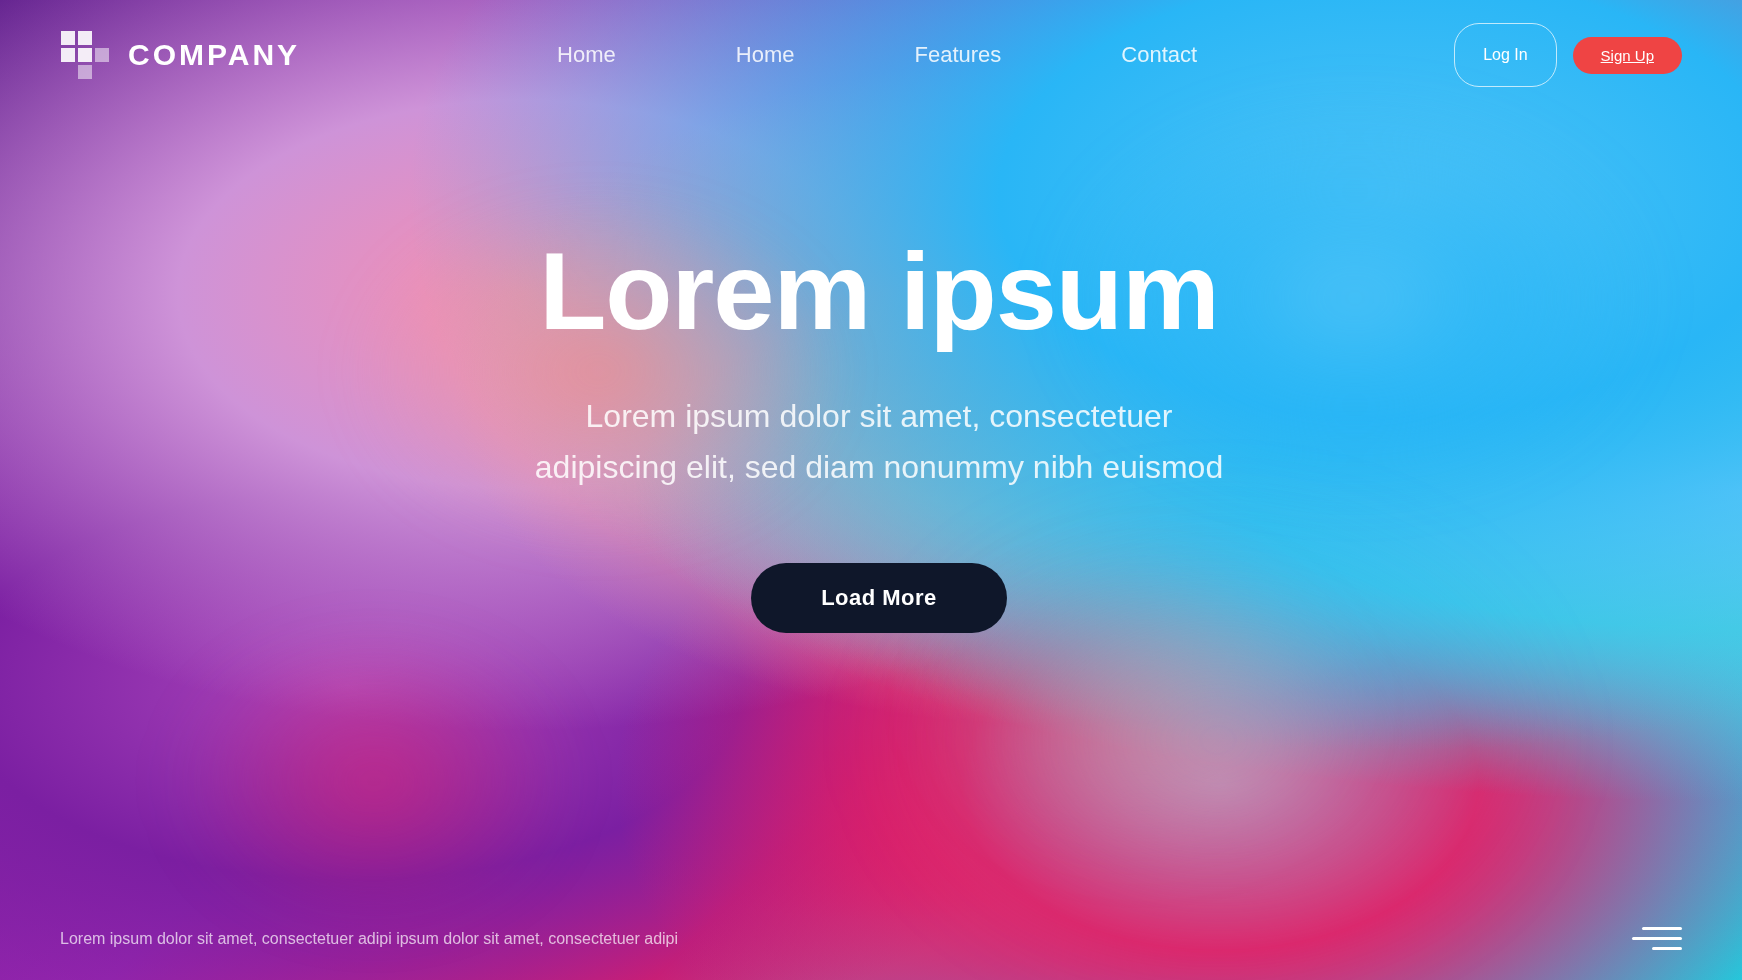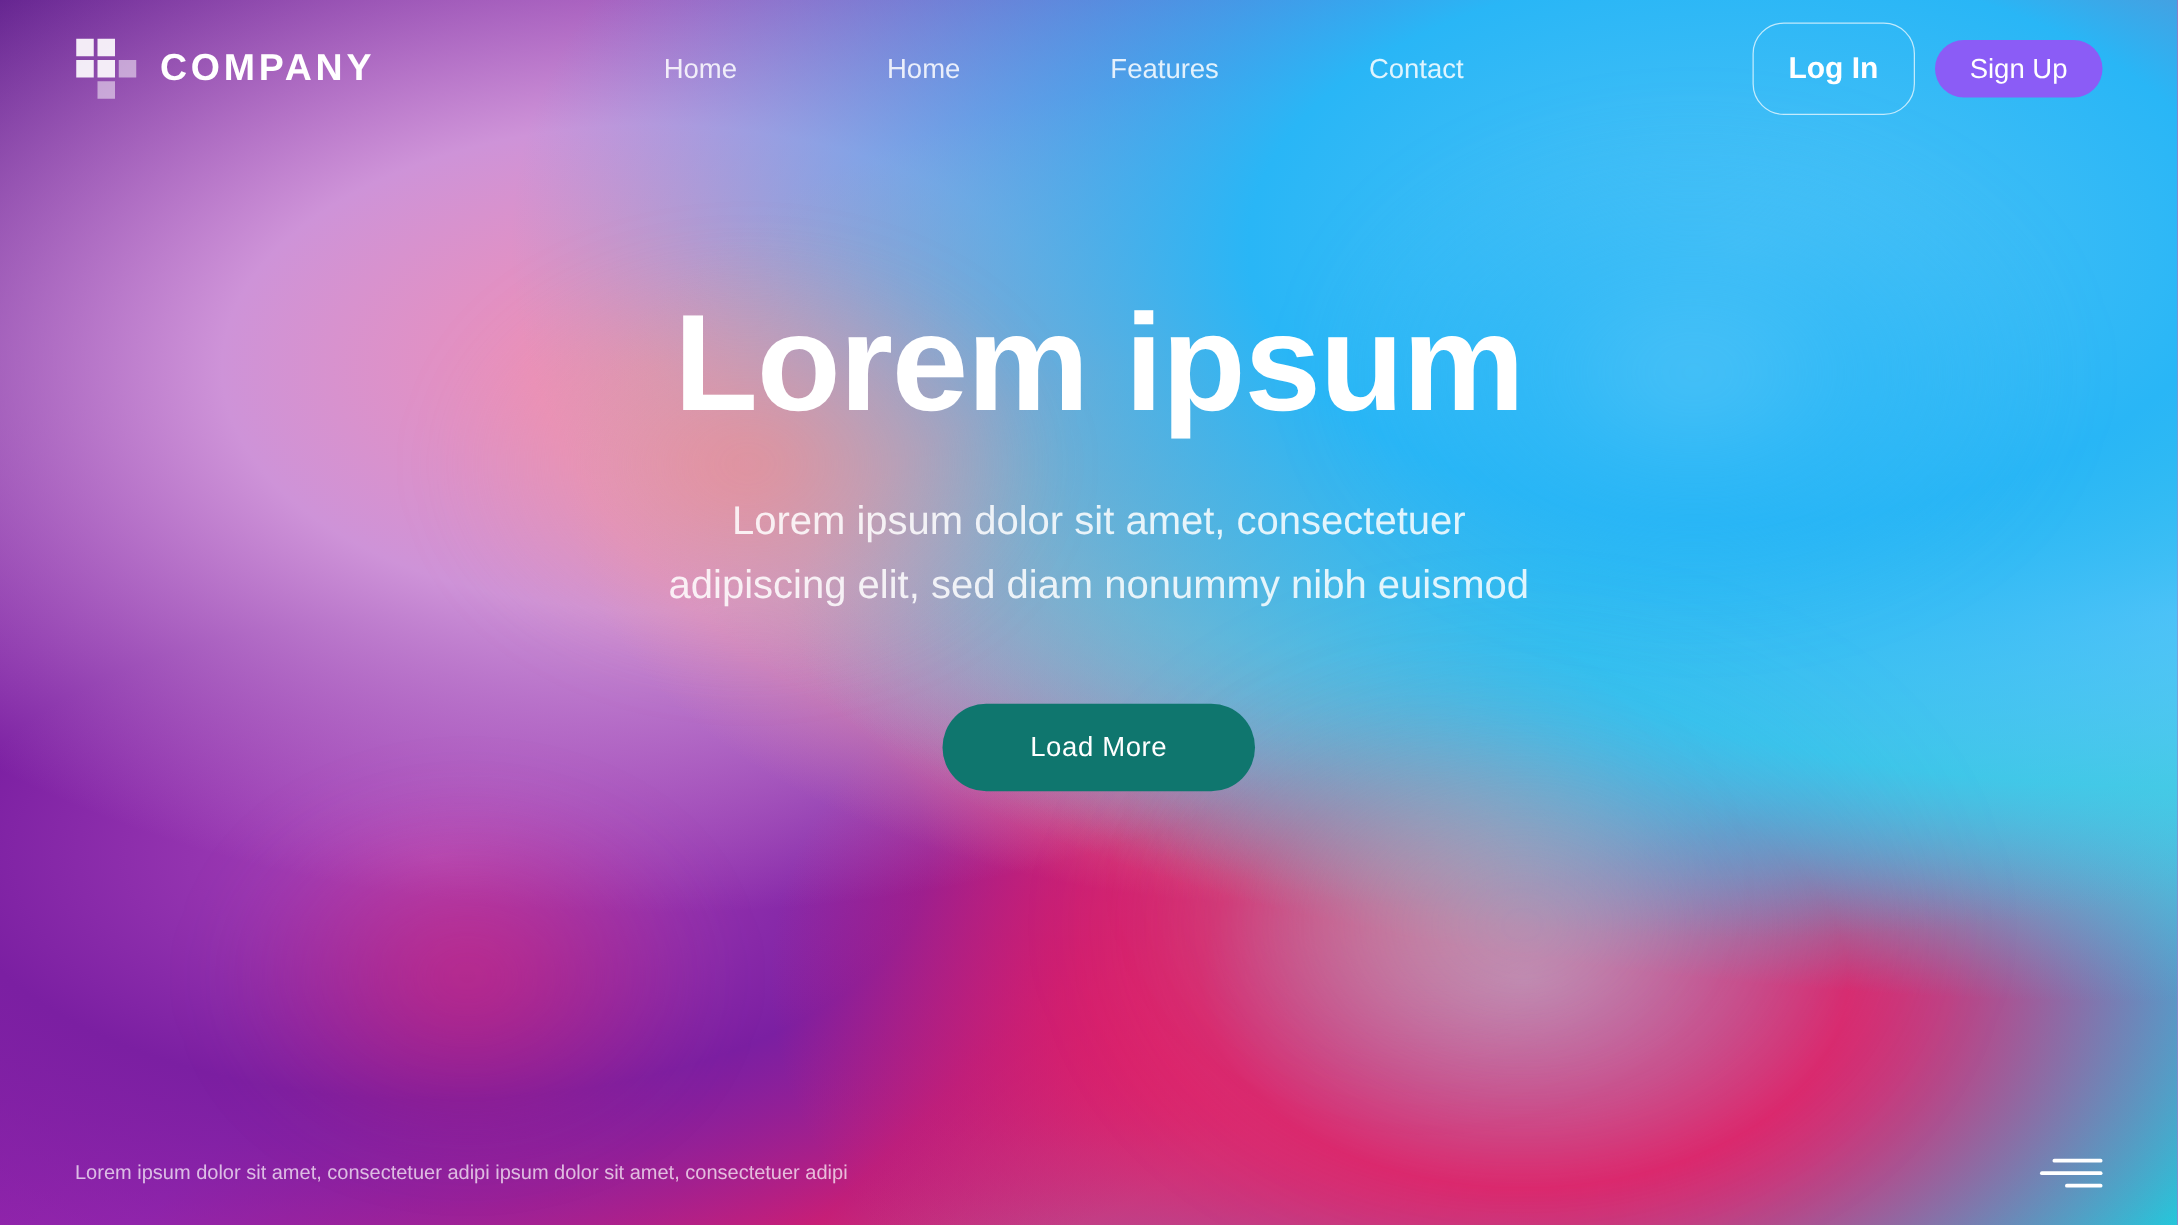--- a/index.html
+++ b/index.html
@@ -154,36 +154,37 @@
     .nav-actions {
       display: flex;
       align-items: center;
       gap: 16px;
     }
 
     .btn-login {
       border: 1.5px solid rgba(255,255,255,0.7);
       background: transparent;
       color: white;
-      font-size: 24px;
+      font-size: 16px;
       padding: 22px 28px;
       border-radius: 25px;
       cursor: pointer;
-      font-weight: 700;
+      font-weight: 400;
     }
 
     .btn-signup {
-      background: #8b5cf6;
-      color: white;
-      font-size: 22px;
+      background: #ef4444;
+      color: white;
+      font-size: 15px;
       padding: 10px 28px;
       border-radius: 25px;
       border: none;
       cursor: pointer;
       font-weight: 500;
+      text-decoration: underline;
     }
 
     
     .hero {
       position: relative;
       z-index: 10;
       display: flex;
       flex-direction: column;
       align-items: center;
       justify-content: center;
@@ -204,28 +205,28 @@
     .hero-subtitle {
       color: rgba(255,255,255,0.85);
       font-size: 32px;
       line-height: 1.6;
       max-width: 720px;
       font-weight: 300;
       margin-bottom: 70px;
     }
 
     .btn-load-more {
-      background: #0f766e;
+      background: #0f172a;
       color: white;
       font-size: 22px;
       padding: 22px 70px;
       border-radius: 50px;
       border: none;
       cursor: pointer;
-      font-weight: 400;
+      font-weight: 700;
       letter-spacing: 0.5px;
     }
 
     
     .footer-bar {
       position: absolute;
       bottom: 0;
       left: 0;
       width: 100%;
       z-index: 10;

